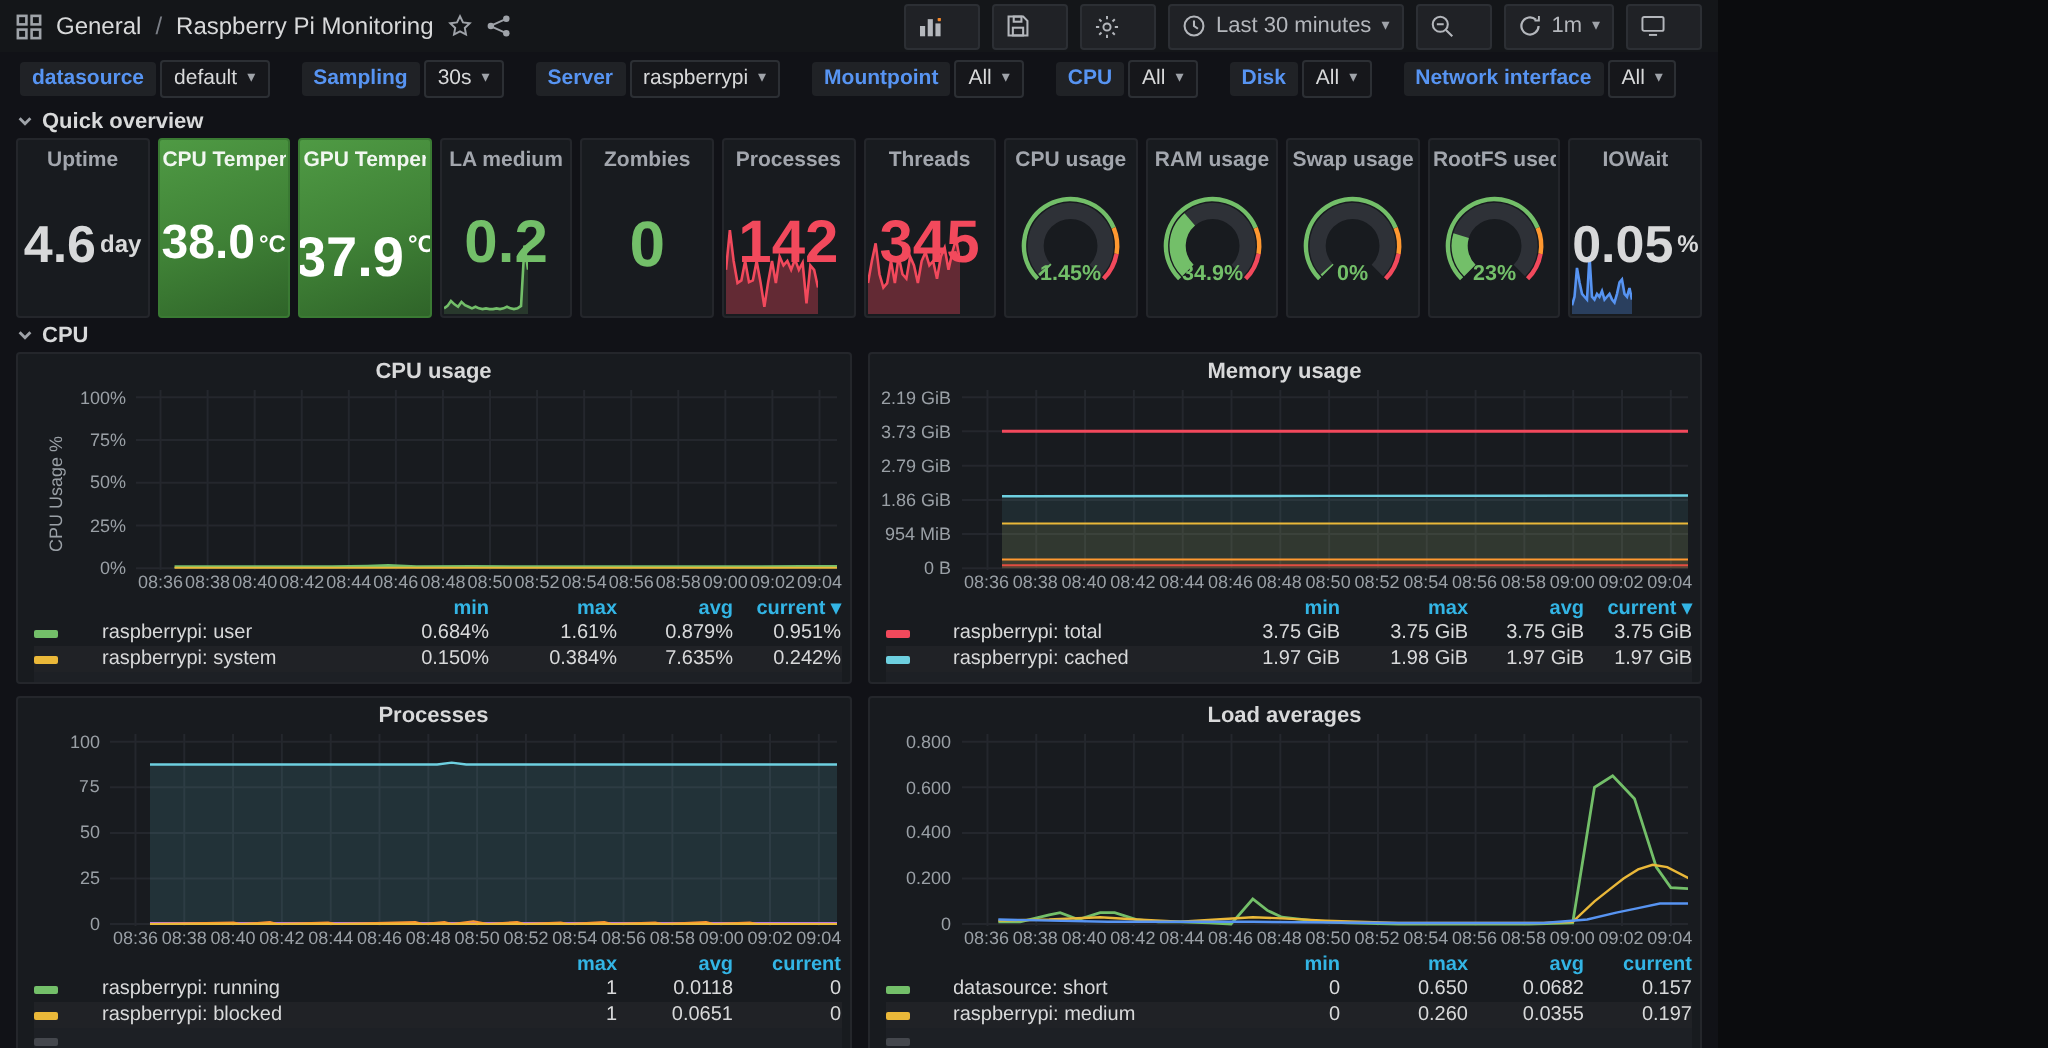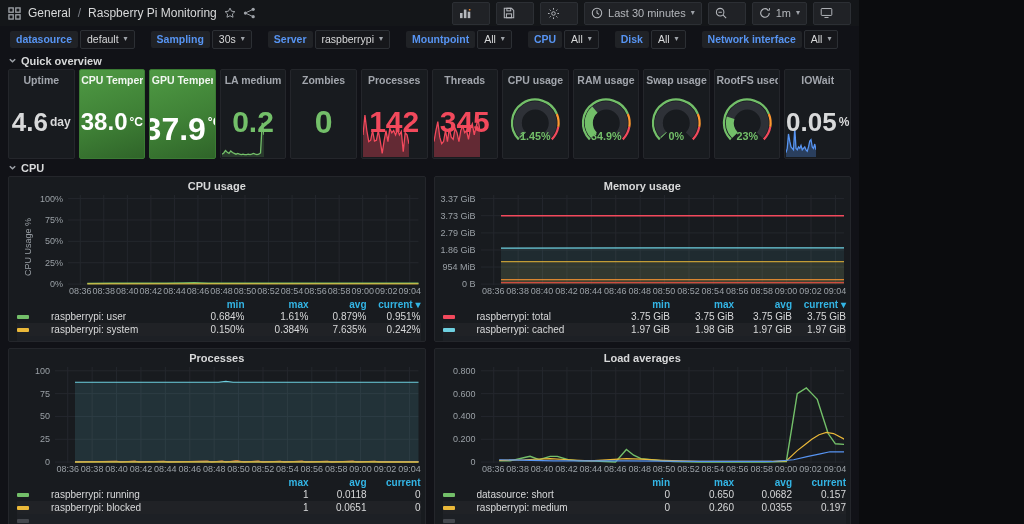--- a/index.html
+++ b/index.html
@@ -226,21 +226,21 @@
       <div class="panel stat green">
         <div class="stat-title">CPU Temperat...</div>
         <div class="stat-valwrap">
           <span class="stat-val" style="font-size: 24px; color: rgb(255, 255, 255);">38.0</span>
           <span class="stat-unit" style="font-size: 12px; color: rgb(255, 255, 255);">°C</span>
         </div>
       </div>
       <div class="panel stat green">
         <div class="stat-title">GPU Temperat...</div>
         <div class="stat-valwrap">
-          <span class="stat-val" style="font-size: 32px; color: rgb(255, 255, 255); margin-top: 14px;">37.9</span>
+          <span class="stat-val" style="font-size: 28px; color: rgb(255, 255, 255); margin-top: 14px;">37.9</span>
           <span class="stat-unit" style="font-size: 12px; color: rgb(255, 255, 255);">°C</span>
         </div>
       </div>
       <div class="panel stat">
         <div class="stat-title">LA medium</div>
         <div class="stat-valwrap">
           <span class="stat-val" style="font-size: 30px; color: rgb(115, 191, 105);">0.2</span>
         </div>
         <svg viewBox="0 0 100 100" preserveAspectRatio="none" class="spark" style="height:42px">
           <path d="M0,100 L0.0,93.3 L4.2,90.4 L8.3,84.6 L12.5,88.5 L16.7,91.4 L20.8,85.6 L25.0,89.4 L29.2,91.4 L33.3,93.3 L37.5,91.4 L41.7,93.3 L45.8,94.2 L50.0,93.3 L54.2,94.2 L58.3,94.2 L62.5,93.3 L66.7,94.2 L70.8,93.3 L75.0,91.4 L79.2,93.3 L83.3,94.2 L87.5,93.3 L91.7,90.4 L95.8,18.4 L100.0,47.2 L100,100 Z" fill="#73BF69" fill-opacity="0.18"></path>
@@ -431,21 +431,21 @@
           </div>
           <div class="lg-row partial">
             <span class="swatch" style="background: rgb(68, 71, 77);"></span>
           </div>
         </div>
       </div>
       <div class="panel chart-panel top">
         <div class="chart-title">Memory usage</div>
         <div class="chart-body">
           <div class="yaxis" style="height: 90px;">
-            <span class="ytick" style="top: 4%;">3.37 GiB</span>
+            <span class="ytick" style="top: 4%;">2.19 GiB</span>
             <span class="ytick" style="top: 22.9592%;">3.73 GiB</span>
             <span class="ytick" style="top: 42.1223%;">2.79 GiB</span>
             <span class="ytick" style="top: 61.0815%;">1.86 GiB</span>
             <span class="ytick" style="top: 80.0204%;">954 MiB</span>
             <span class="ytick" style="top: 99%;">0 B</span>
           </div>
           <div class="plotcol">
             <div class="plot" style="height: 90px;">
               <svg viewBox="0 0 100 100" preserveAspectRatio="none">
                 <line x1="0" y1="4" x2="100" y2="4" stroke="#24272d" stroke-width="1" vector-effect="non-scaling-stroke"></line>
@@ -528,21 +528,21 @@
           </div>
         </div>
       </div>
     </section>
   <section class="charts bottom" id="charts-bottom">
       <div class="panel chart-panel bottom">
         <div class="chart-title">Processes</div>
         <div class="chart-body">
           <div class="yaxis" style="height: 96px;">
             <span class="ytick" style="top: 4%;">100</span>
-            <span class="ytick" style="top: 27.75%;">75</span>
+            <span class="ytick" style="top: 27.75%; font-family: Liberation Mono, monospace;">75</span>
             <span class="ytick" style="top: 51.5%;">50</span>
             <span class="ytick" style="top: 75.25%;">25</span>
             <span class="ytick" style="top: 99%;">0</span>
           </div>
           <div class="plotcol">
             <div class="plot" style="height: 96px;">
               <svg viewBox="0 0 100 100" preserveAspectRatio="none">
                 <line x1="0" y1="4" x2="100" y2="4" stroke="#24272d" stroke-width="1" vector-effect="non-scaling-stroke"></line>
                 <line x1="0" y1="27.75" x2="100" y2="27.75" stroke="#24272d" stroke-width="1" vector-effect="non-scaling-stroke"></line>
                 <line x1="0" y1="51.5" x2="100" y2="51.5" stroke="#24272d" stroke-width="1" vector-effect="non-scaling-stroke"></line>

